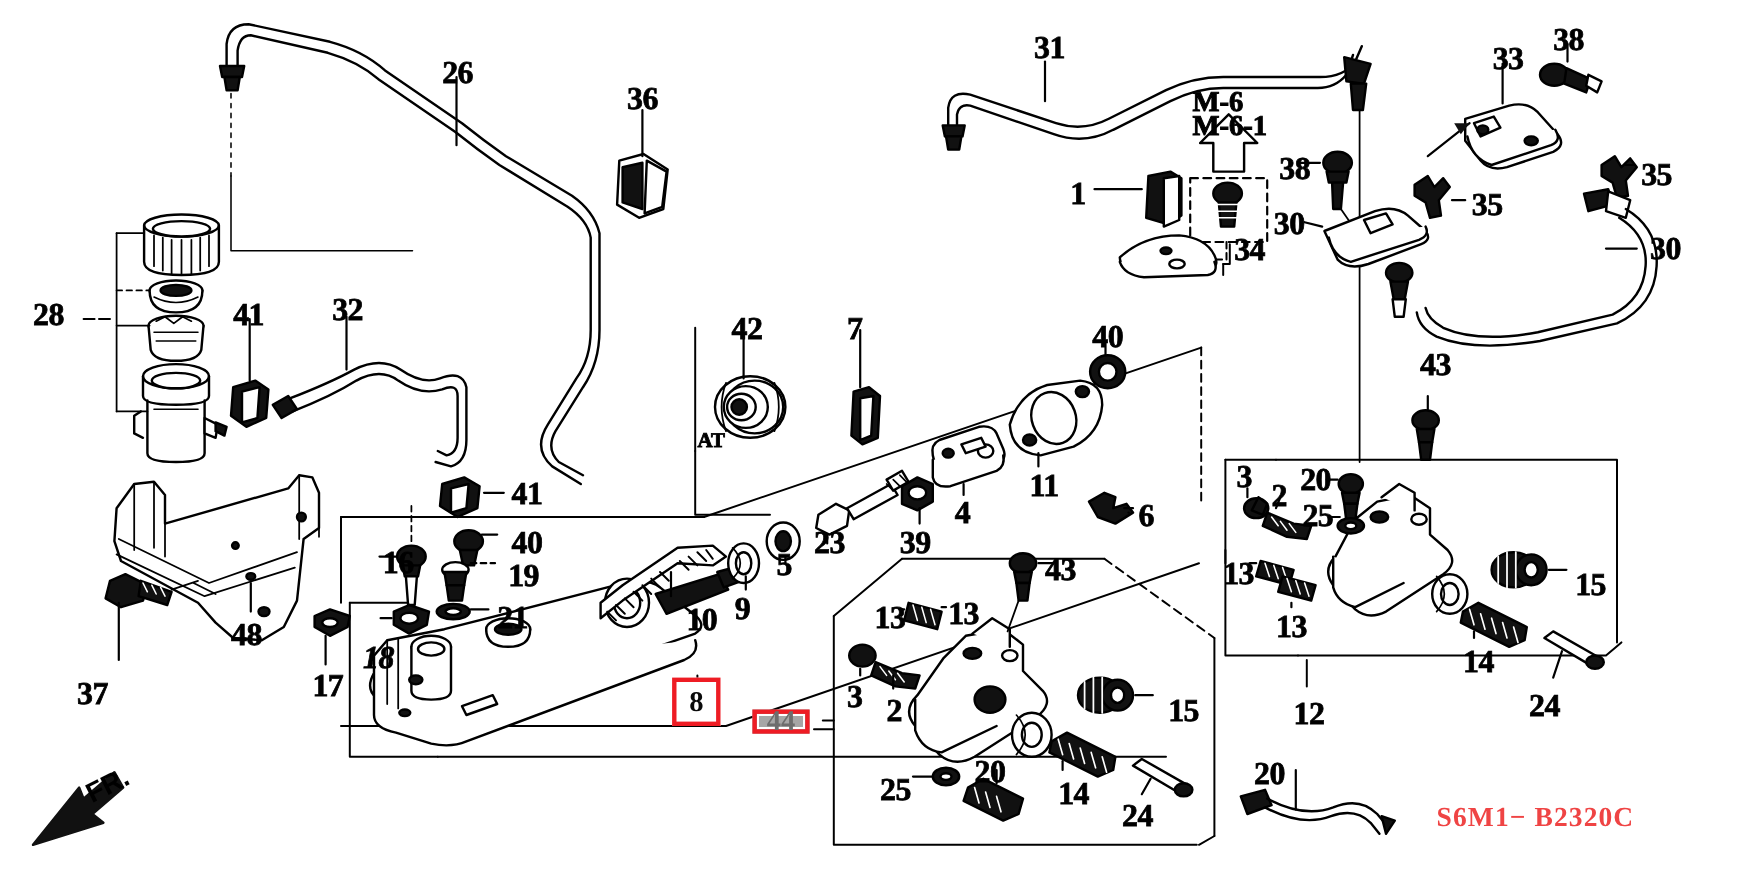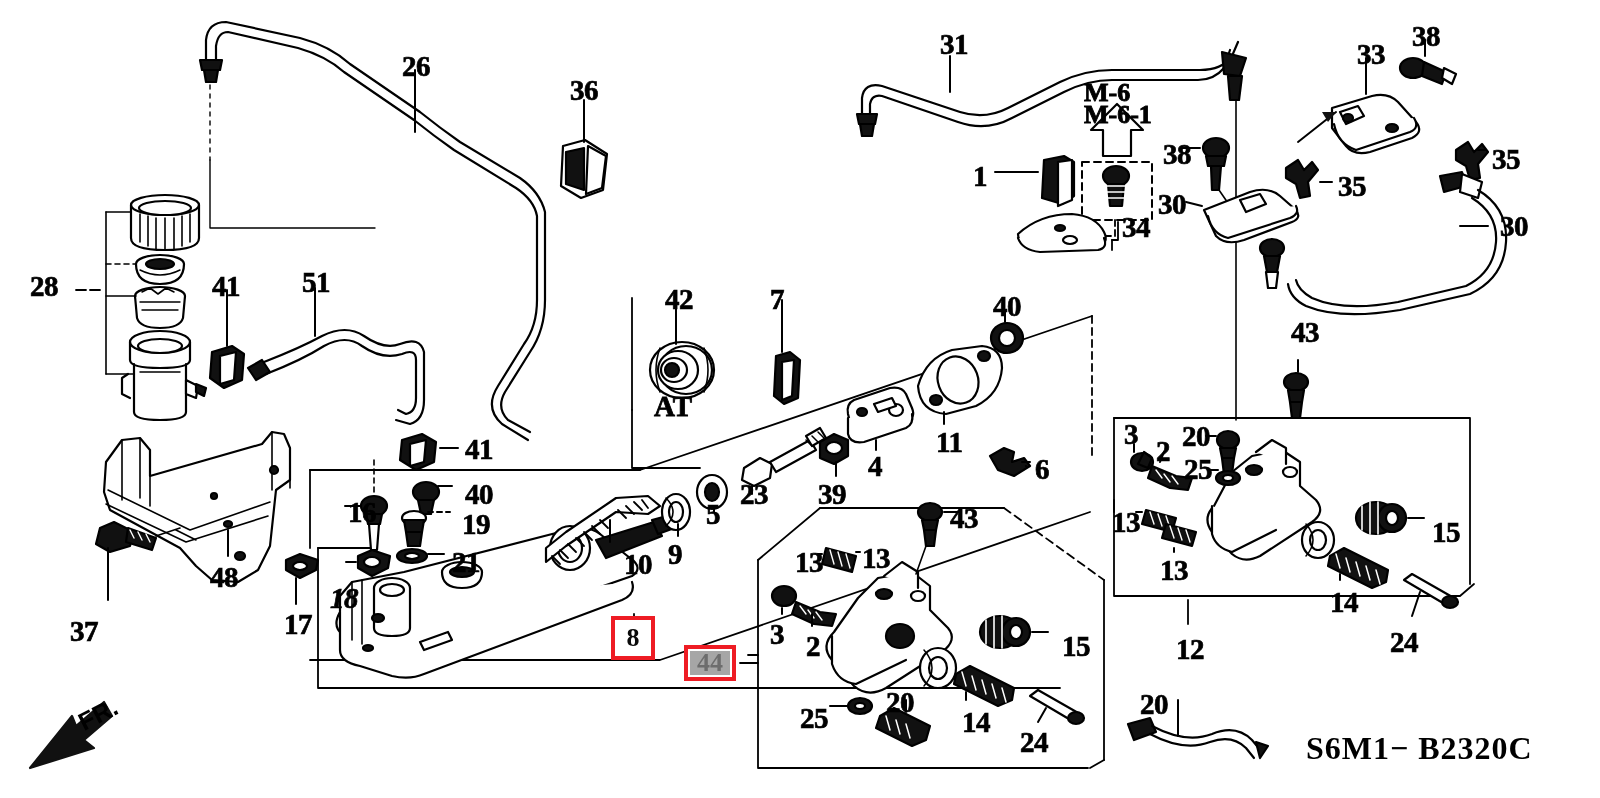--- a/index.html
+++ b/index.html
@@ -3,31 +3,31 @@
 <meta charset="utf-8">
 <style>
   html,body{margin:0;padding:0;background:#ffffff;}
   body{width:1600px;height:798px;overflow:hidden;font-family:"Liberation Serif",serif;}
   #stage{position:relative;width:1600px;height:798px;background:#fff;}
   svg.layer{position:absolute;left:0;top:0;width:1600px;height:798px;}
   .lbl{position:absolute;font-family:"Liberation Serif",serif;font-weight:bold;color:#000;
        font-size:27px;line-height:1;letter-spacing:-0.5px;white-space:nowrap;
        -webkit-text-stroke:0.7px #000;}
   .lbl.big{font-size:29px;}
-  .code{position:absolute;font-family:"Liberation Serif",serif;font-size:32px;color:#000000;
+  .code{position:absolute;font-family:"Liberation Serif",serif;font-size:25px;color:#ef4444;
         letter-spacing:1px;white-space:nowrap;font-weight:600;}
   .hl{position:absolute;border:4px solid #ee1c24;box-sizing:border-box;
       display:flex;align-items:center;justify-content:center;
       font-family:"Liberation Serif",serif;font-weight:bold;font-size:26px;}
   .hl.white{background:#ffffff;color:#0a0a0a;}
   .hl.gray{background:#a6a6a6;color:#6d6d6d;box-shadow:inset 0 0 0 2px #ffffff;}
   .frtxt{position:absolute;font-family:"Liberation Sans",sans-serif;font-weight:bold;
          font-size:25px;color:#000;transform:rotate(-27deg);}
-  .attxt{position:absolute;font-family:"Liberation Serif",serif;font-weight:bold;font-size:29px;
-         color:#000;margin-left:20px;-webkit-text-stroke:0.8px #000;}
+  .attxt{position:absolute;font-family:"Liberation Serif",serif;font-weight:bold;font-size:19px;
+         color:#000;-webkit-text-stroke:0.8px #000;}
   .mtxt{position:absolute;font-family:"Liberation Serif",serif;font-weight:bold;font-size:26px;
         color:#000;-webkit-text-stroke:0.9px #000;letter-spacing:0px;}
 </style>
 </head>
 <body>
 
 <div id="stage">
 
   <svg class="layer" viewBox="0 0 1600 798">
     <g fill="none" stroke="#000" stroke-width="2.2" stroke-linecap="round" stroke-linejoin="round">
@@ -460,21 +460,21 @@
       <div class="lbl big" style="left: 1412px; top: 22px;">38</div>
       <div class="lbl big" style="left: 1492px; top: 145px;">35</div>
       <div class="lbl big" style="left: 973px; top: 162px;">1</div>
       <div class="lbl big" style="left: 1163px; top: 140px;">38</div>
       <div class="lbl big" style="left: 1158px; top: 190px;">30</div>
       <div class="lbl big" style="left: 1122px; top: 213px;">34</div>
       <div class="lbl big" style="left: 1338px; top: 172px;">35</div>
       <div class="lbl big" style="left: 1500px; top: 212px;">30</div>
       <div class="lbl big" style="left: 30px; top: 272px;">28</div>
       <div class="lbl big" style="left: 212px; top: 272px;">41</div>
-      <div class="lbl big" style="left: 302px; top: 268px;">51</div>
+      <div class="lbl big" style="left: 302px; top: 268px;">32</div>
       <div class="lbl big" style="left: 665px; top: 285px;">42</div>
       <div class="lbl big" style="left: 770px; top: 285px;">7</div>
       <div class="lbl big" style="left: 993px; top: 292px;">40</div>
       <div class="lbl big" style="left: 1291px; top: 318px;">43</div>
       <div class="lbl big" style="left: 936px; top: 428px;">11</div>
       <div class="lbl big" style="left: 868px; top: 452px;">4</div>
       <div class="lbl big" style="left: 818px; top: 480px;">39</div>
       <div class="lbl big" style="left: 1035px; top: 455px;">6</div>
       <div class="lbl big" style="left: 740px; top: 480px;">23</div>
       <div class="lbl big" style="left: 706px; top: 500px;">5</div>
@@ -513,16 +513,16 @@
     </div>
 
   <div class="mtxt" style="left:1084px;top:78px;">M-6</div>
   <div class="mtxt" style="left:1084px;top:100px;">M-6-1</div>
   <div class="attxt" style="left:634px;top:390px;">AT</div>
   <div class="frtxt" style="left:78px;top:700px;">FR.</div>
   <div class="code" style="left:1306px;top:730px;">S6M1− B2320C</div>
 
   <div id="highlight-layer">
       <div class="hl white" style="left: 611px; top: 616px; width: 44px; height: 44px; border-color: rgb(238, 28, 36);">8</div>
-      <div class="hl gray" style="left: 684px; top: 645px; width: 52px; height: 36px; border-color: rgb(238, 28, 36); background: rgb(166, 166, 166); color: rgb(109, 109, 109);">44</div>
+      <div class="hl gray" style="left: 684px; top: 645px; width: 52px; height: 22px; border-color: rgb(238, 28, 36); background: rgb(166, 166, 166); color: rgb(109, 109, 109);">44</div>
     </div>
 
 </div>
 
 </body></html>

